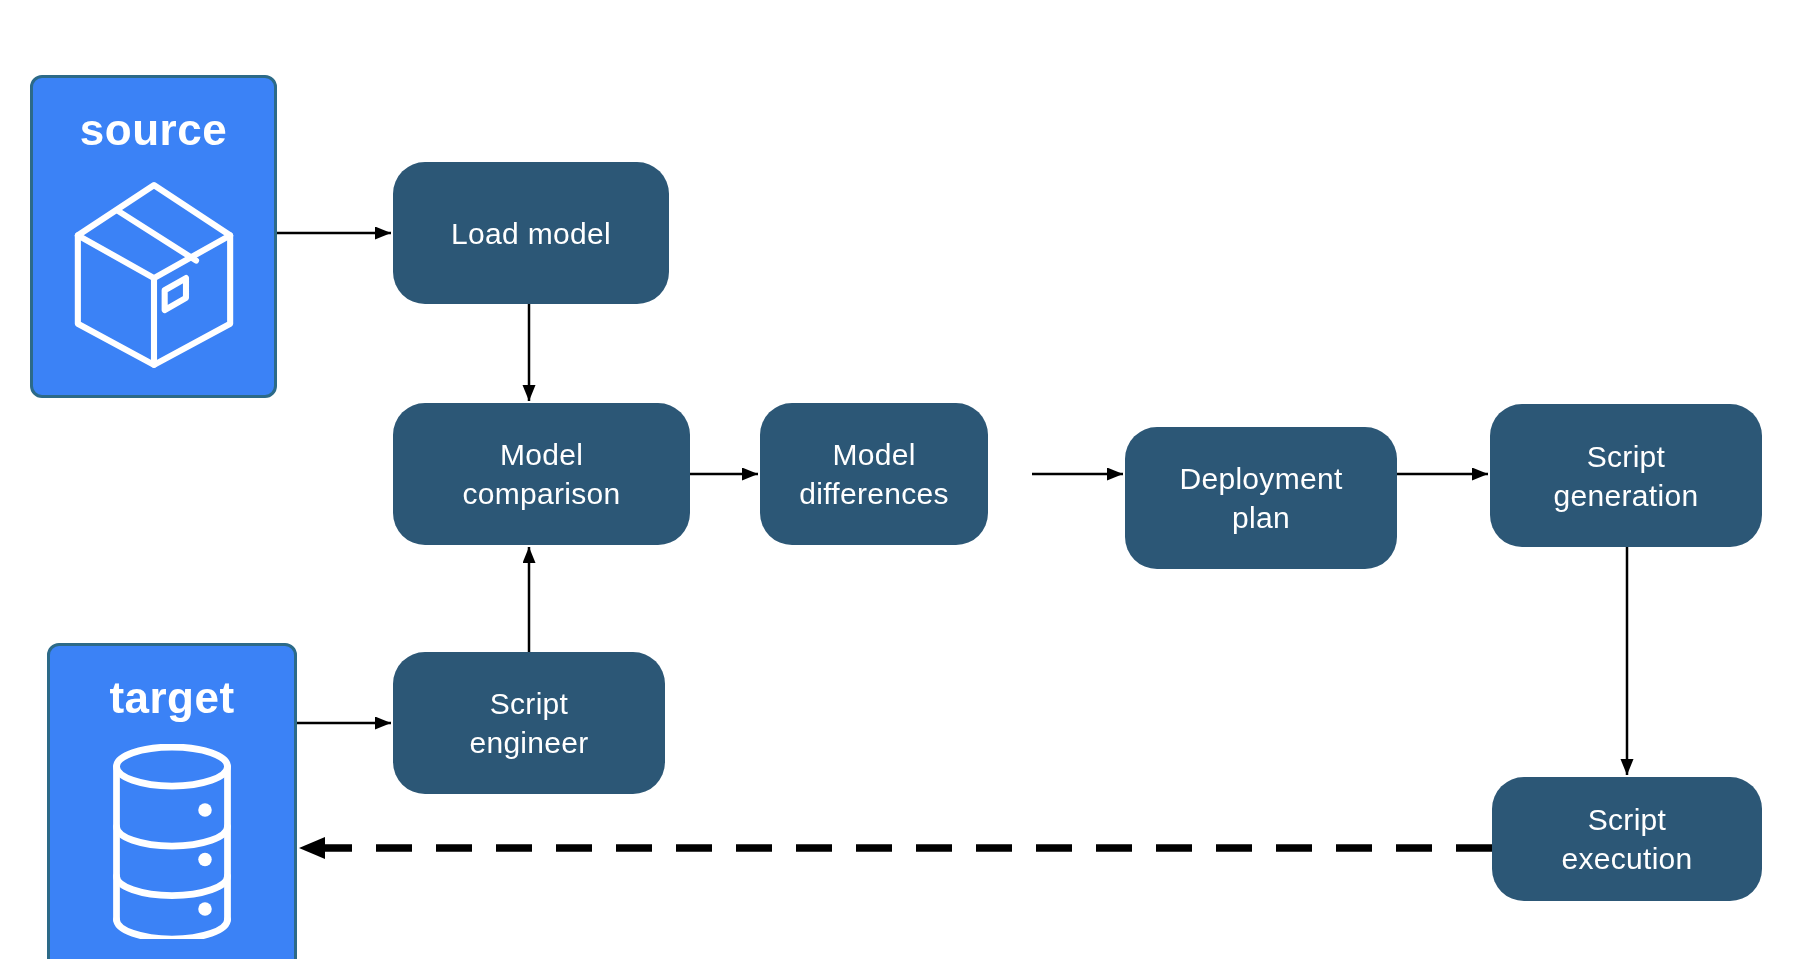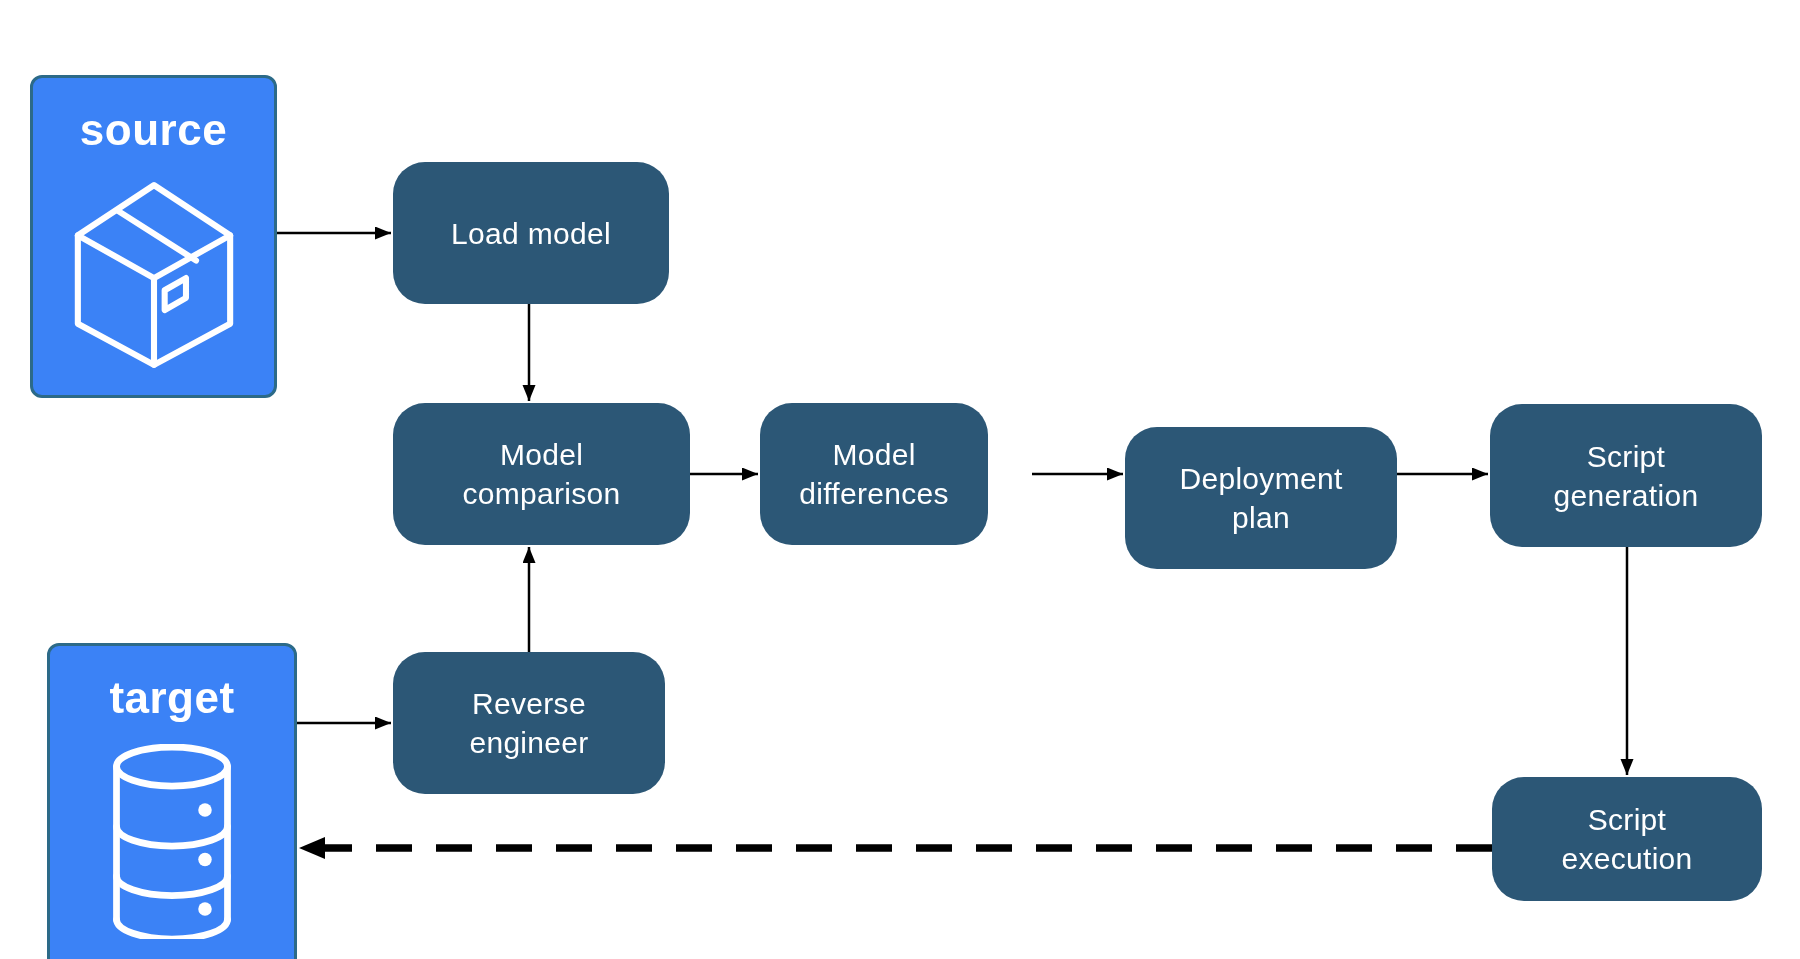--- a/index.html
+++ b/index.html
@@ -131,20 +131,20 @@
 
   <div class="process" id="deployment-plan">
     <span>Deployment plan</span>
   </div>
 
   <div class="process" id="script-generation">
     <span>Script generation</span>
   </div>
 
   <div class="process" id="reverse-engineer" style="left:393px; top:652px; width:272px; height:142px;">
-    <span>Reverse engineer</span>
+    <span>Script engineer</span>
   </div>
 
   <div class="process" id="script-execution">
     <span>Script execution</span>
   </div>
 
 </div>
 
 </body></html>

